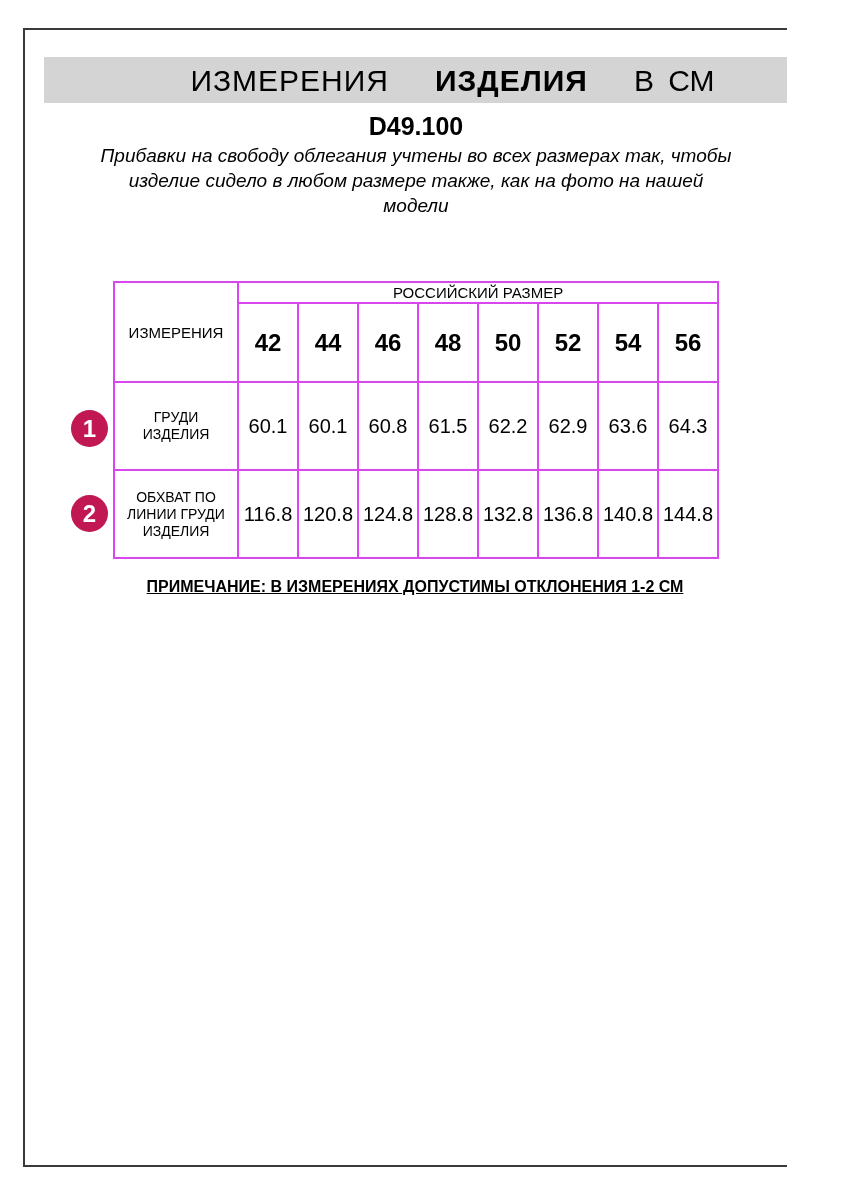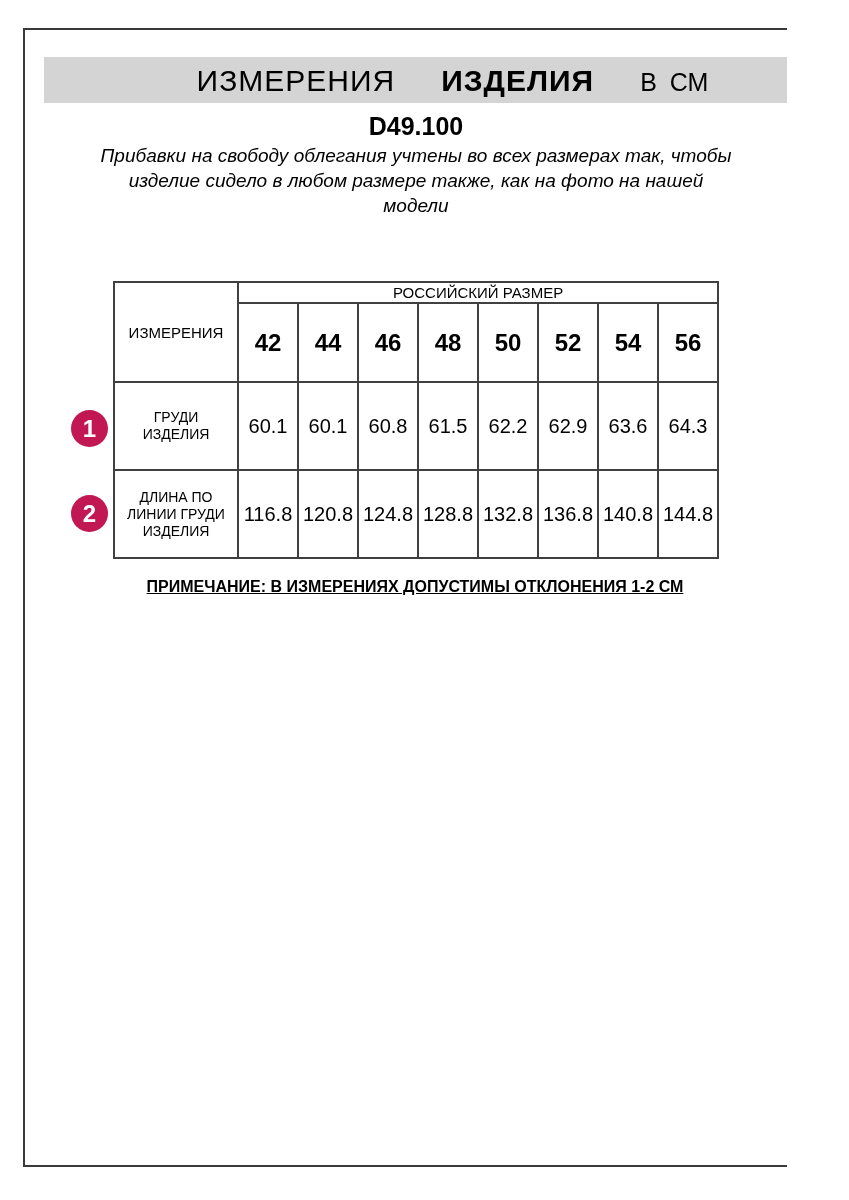--- a/index.html
+++ b/index.html
@@ -35,21 +35,21 @@
     background: #d4d4d4;
     display: flex;
     align-items: baseline;
     justify-content: center;
     gap: 46px;
     padding-left: 74px;
     padding-top: 7px;
   }
   .banner .t-reg  { font-size: 30px; font-weight: 400; letter-spacing: 1px; }
   .banner .t-bold { font-size: 30px; font-weight: 700; letter-spacing: 1px; }
-  .banner .t-unit { font-size: 25px; font-weight: 400; word-spacing: 6px; }
+  .banner .t-unit { font-size: 30px; font-weight: 400; word-spacing: 6px; }
   .model {
     position: absolute;
     left: 23px;
     top: 112px;
     width: 786px;
     text-align: center;
     font-size: 25px;
     font-weight: 700;
     line-height: 28px;
   }
@@ -65,21 +65,21 @@
   }
   table.size-table {
     position: absolute;
     left: 113px;
     top: 281px;
     border-collapse: collapse;
     table-layout: fixed;
     width: 604px;
   }
   table.size-table td {
-    border: 2px solid #404040;
+    border: 2px solid #d946ef;
     text-align: center;
     vertical-align: middle;
     overflow: hidden;
   }
   col.c-label { width: 124px; }
   col.c-size  { width: 60px; }
   tr.r-group td { height: 21px; font-size: 15px; line-height: 17px; padding: 0; }
   tr.r-sizes td { height: 79px; font-size: 24px; font-weight: 700; }
   tr.r-data1 td { height: 88px; }
   tr.r-data2 td { height: 88px; }
@@ -169,21 +169,21 @@
         <td class="val">60.1</td>
         <td class="val">60.8</td>
         <td class="val">61.5</td>
         <td class="val">62.2</td>
         <td class="val">62.9</td>
         <td class="val">63.6</td>
         <td class="val">64.3</td>
       </tr>
       <tr class="r-data2">
         <td class="row-label">
-          <div>ДЛИНА ПО</div>
+          <div>ОБХВАТ ПО</div>
           <div>ЛИНИИ ГРУДИ</div>
           <div>ИЗДЕЛИЯ</div>
         </td>
         <td class="val">116.8</td>
         <td class="val">120.8</td>
         <td class="val">124.8</td>
         <td class="val">128.8</td>
         <td class="val">132.8</td>
         <td class="val">136.8</td>
         <td class="val">140.8</td>

